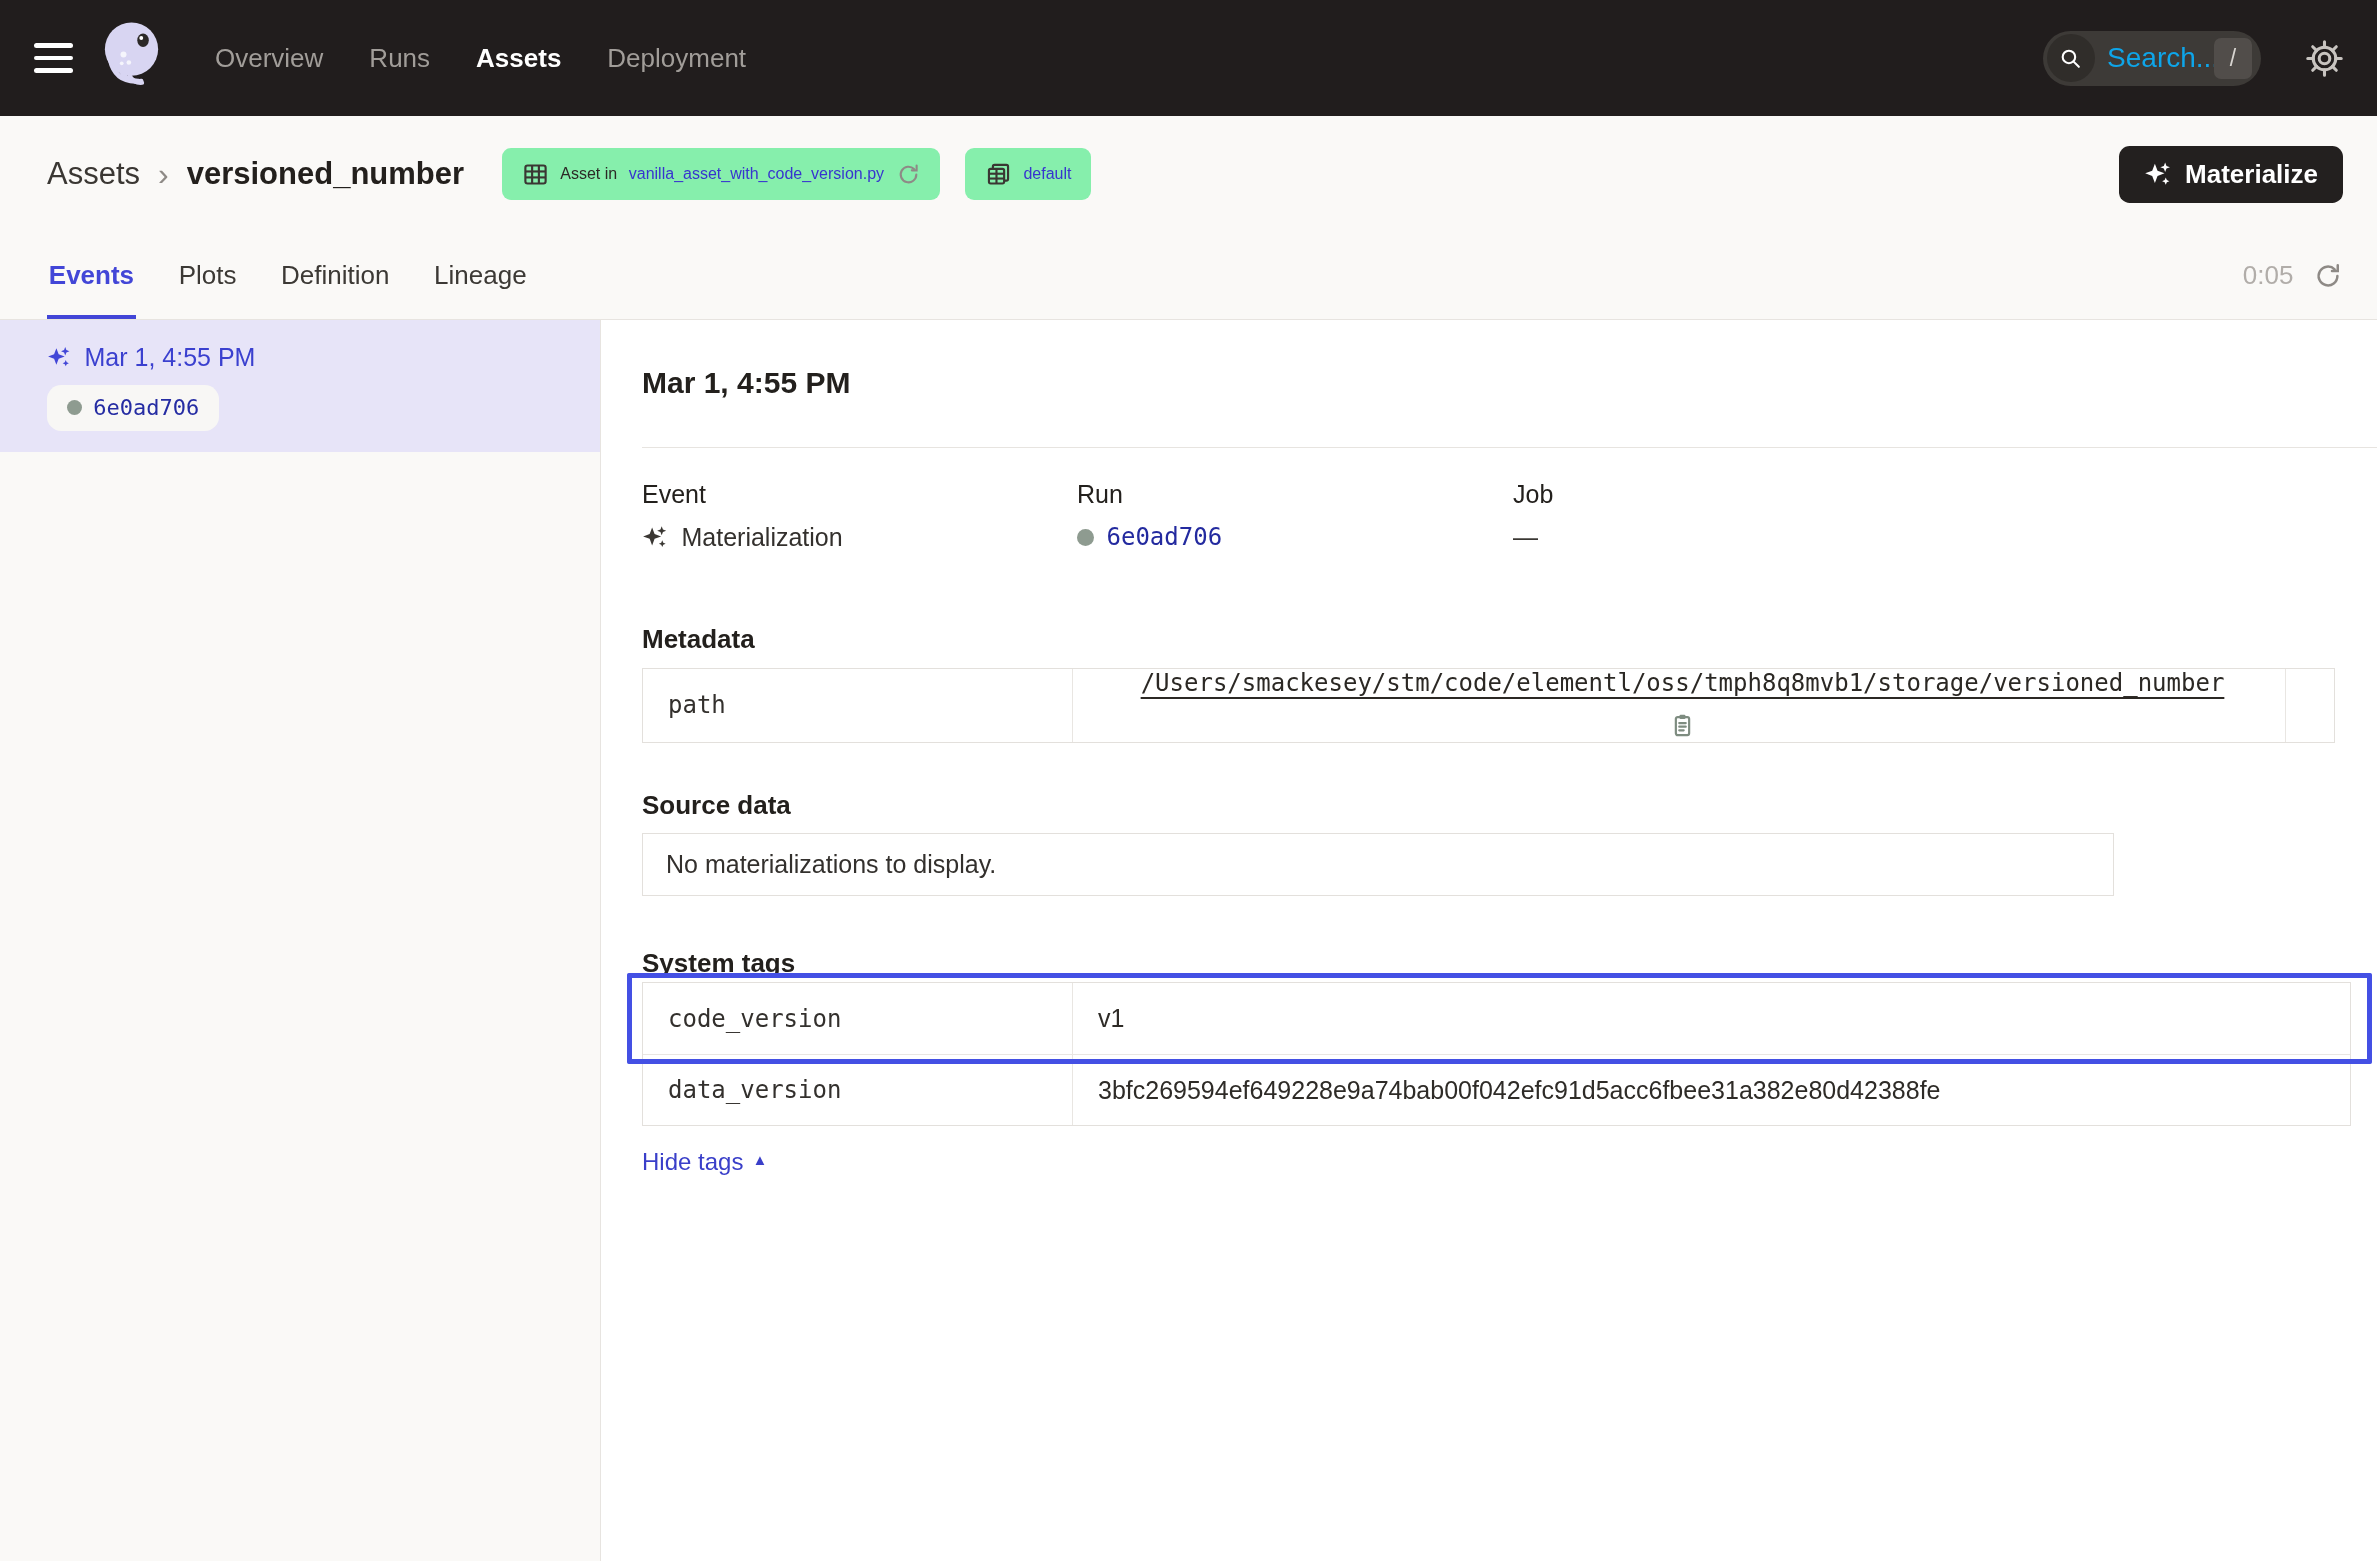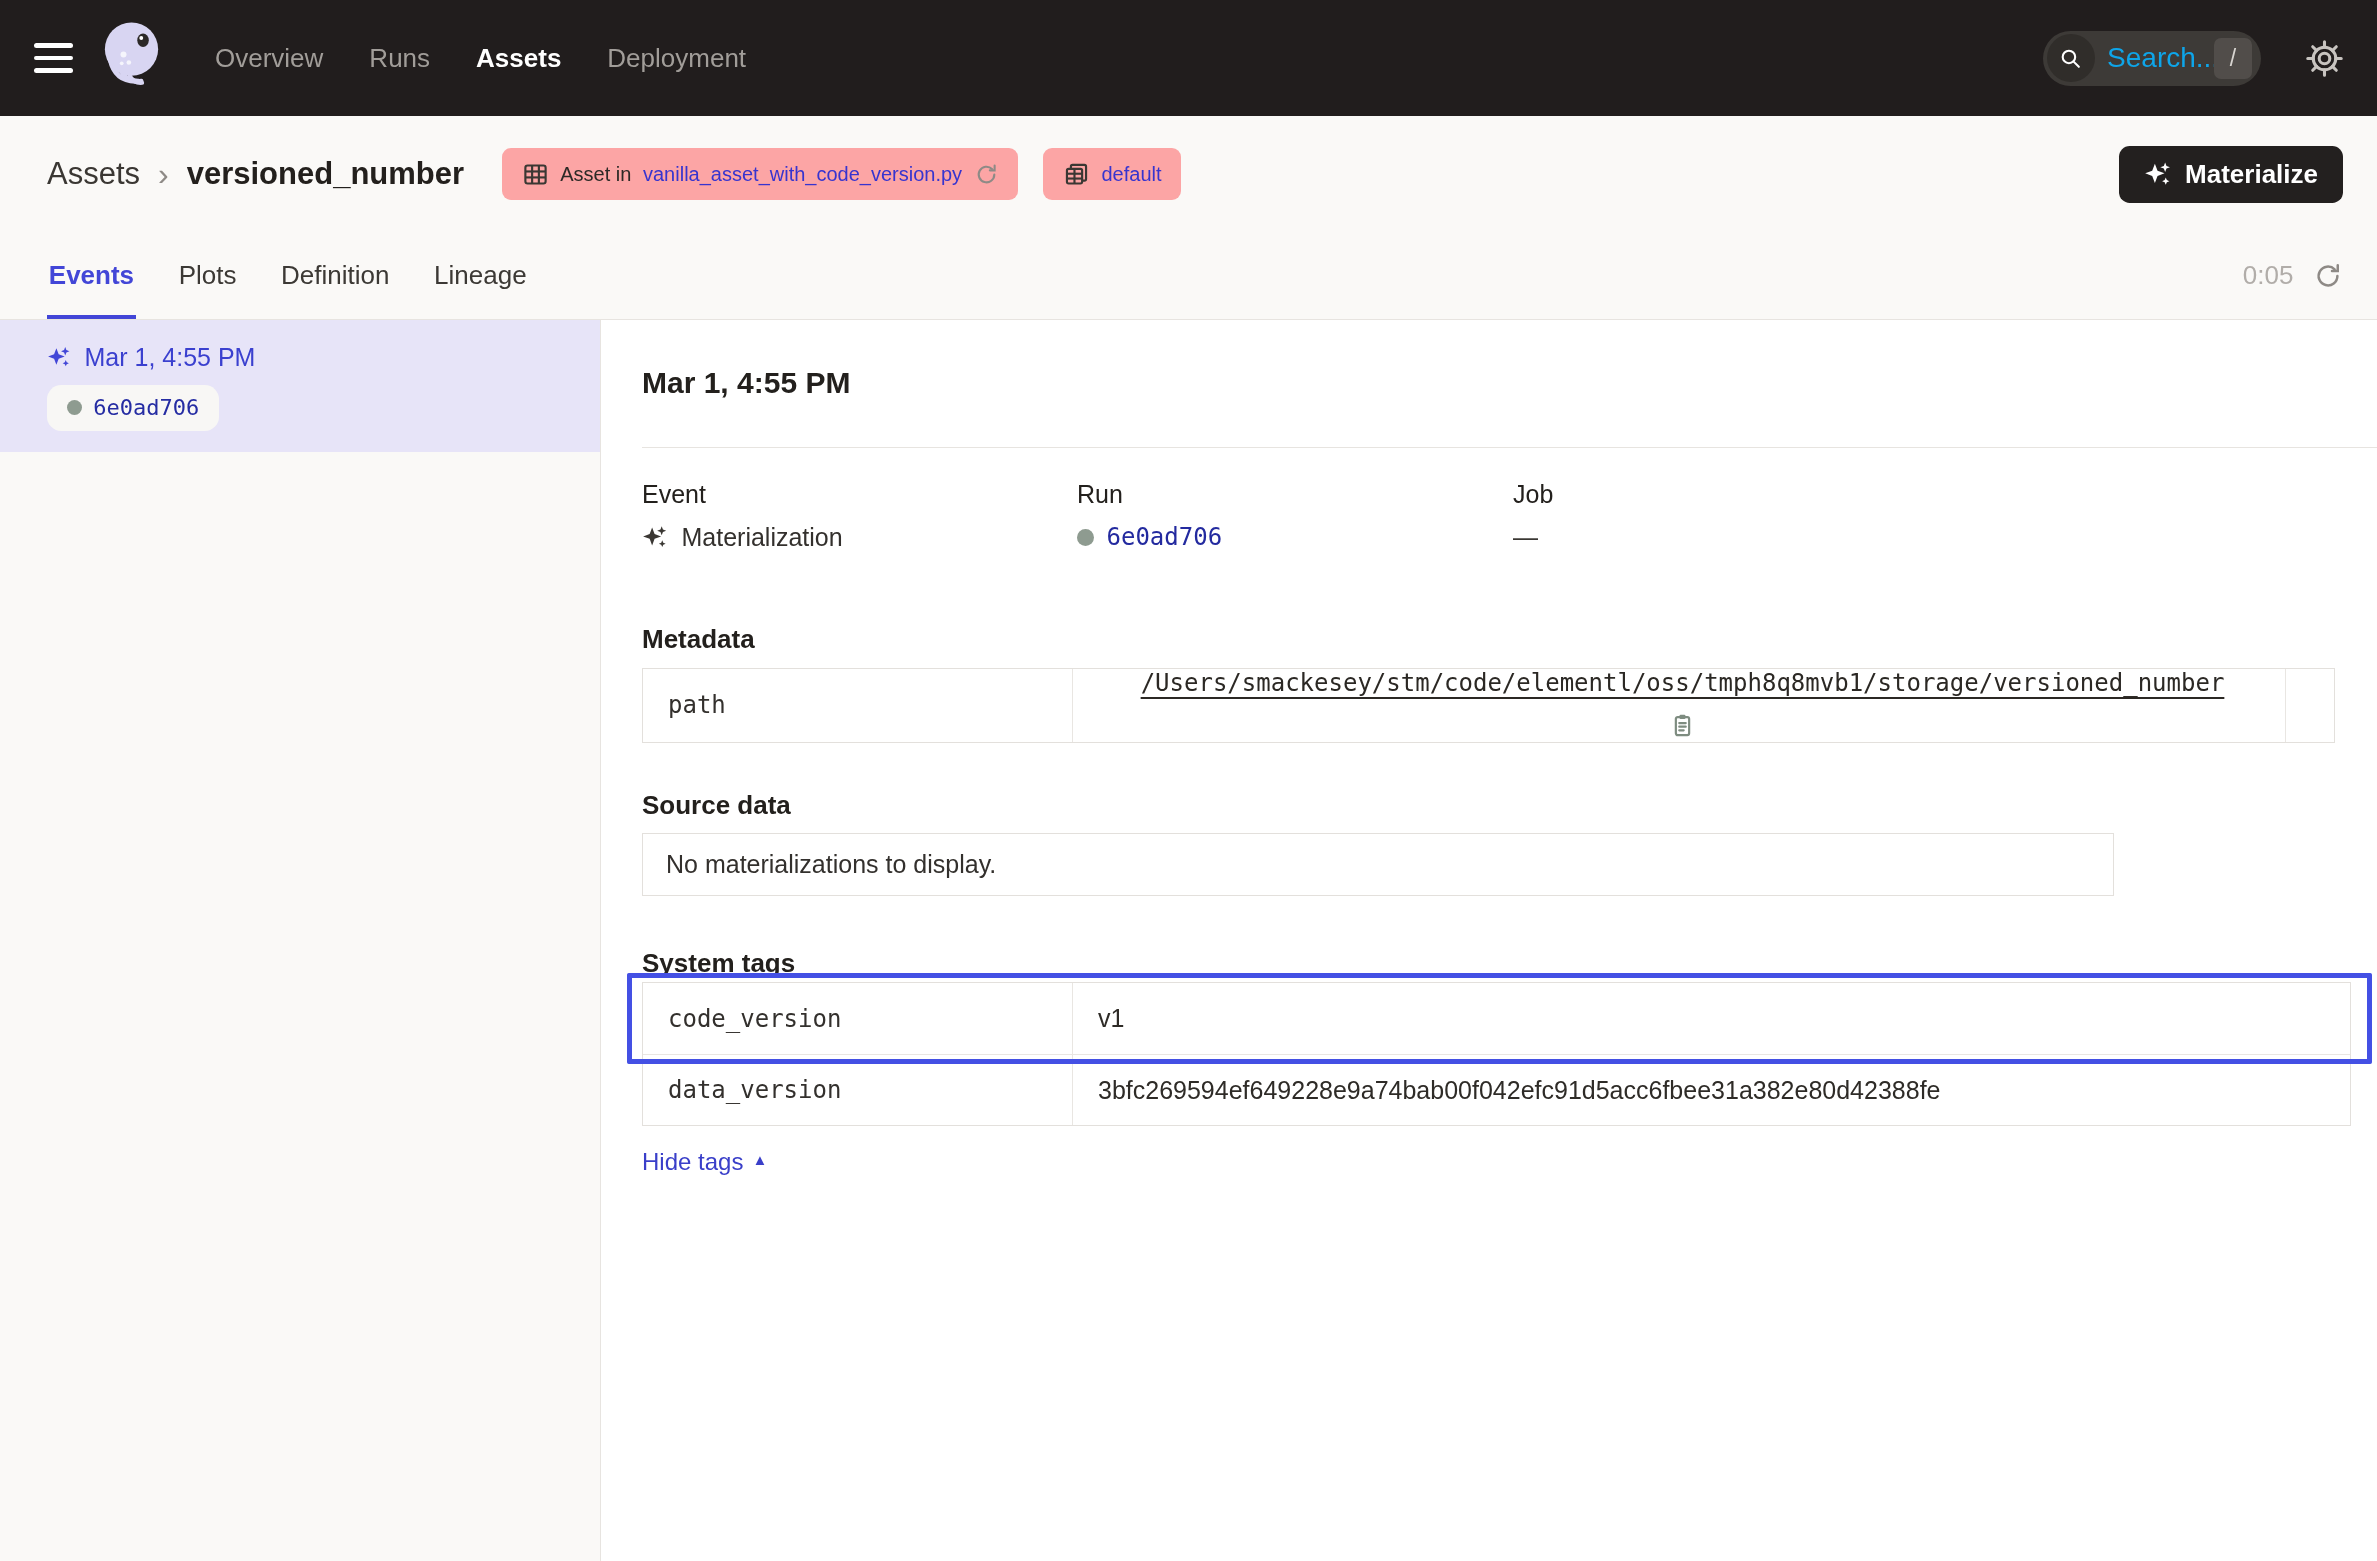--- a/index.html
+++ b/index.html
@@ -21,21 +21,21 @@
   .searchpill .lens { width:48px; height:48px; border-radius:50%; background:#302D2A; display:flex; align-items:center; justify-content:center; flex:none; }
   .searchpill .ph { flex:1; margin-left:12.5px; font-size:28px; color:#0ea5e9; white-space:nowrap; overflow:hidden; }
   .searchpill .slash { width:38px; height:41px; border-radius:7.1px; background:#514D4A; color:#D8D5D1; font-size:23px; display:flex; align-items:center; justify-content:center; flex:none; }
   .gear { margin-left:43px; color:#C8C4C0; cursor:pointer; }
 
   
   .pagehead { height:116px; background:#FAF9F7; display:flex; align-items:center; padding:0 34px 0 47px; }
   .crumb-root { font-size:31px; color:#3A3733; cursor:pointer; }
   .crumb-sep { font-size:32px; color:#8E8A86; margin:0 18px; }
   .crumb-current { font-size:31px; font-weight:700; color:#23201D; }
-  .badge { display:inline-flex; align-items:center; gap:11.6px; background:#fca5a5; border-radius:9px; height:52px; padding:0 19.6px; font-size:20px; color:#2C2926; }
+  .badge { display:inline-flex; align-items:center; gap:11.6px; background:#86efac; border-radius:9px; height:52px; padding:0 19.6px; font-size:16px; color:#2C2926; }
   .badge .blue { color:#3734CF; cursor:pointer; }
   .badge-asset { margin-left:38px; }
   .badge-repo { margin-left:25px; cursor:pointer; }
   .btn-materialize { margin-left:auto; background:#23201F; color:#fff; border:none; border-radius:10.7px; height:57px; padding:0 25px; display:inline-flex; align-items:center; gap:12.5px; font-size:26px; font-weight:600; font-family:inherit; cursor:pointer; }
 
   
   .tabsrow { height:88px; background:#FAF9F7; border-bottom:0.9px solid #E7E4E0; display:flex; align-items:stretch; padding:0 0 0 47px; }
   .tab { display:flex; align-items:center; font-size:26px; font-weight:500; color:#3C3935; padding:3.6px 1.8px 0 1.8px; margin-right:41px; border-bottom:4.5px solid transparent; cursor:pointer; }
   .tab.active { color:#4246D7; font-weight:600; border-bottom-color:#4246D7; }
   .tabsrow .right { margin-left:auto; display:flex; align-items:center; gap:19.6px; margin-right:34px; }

